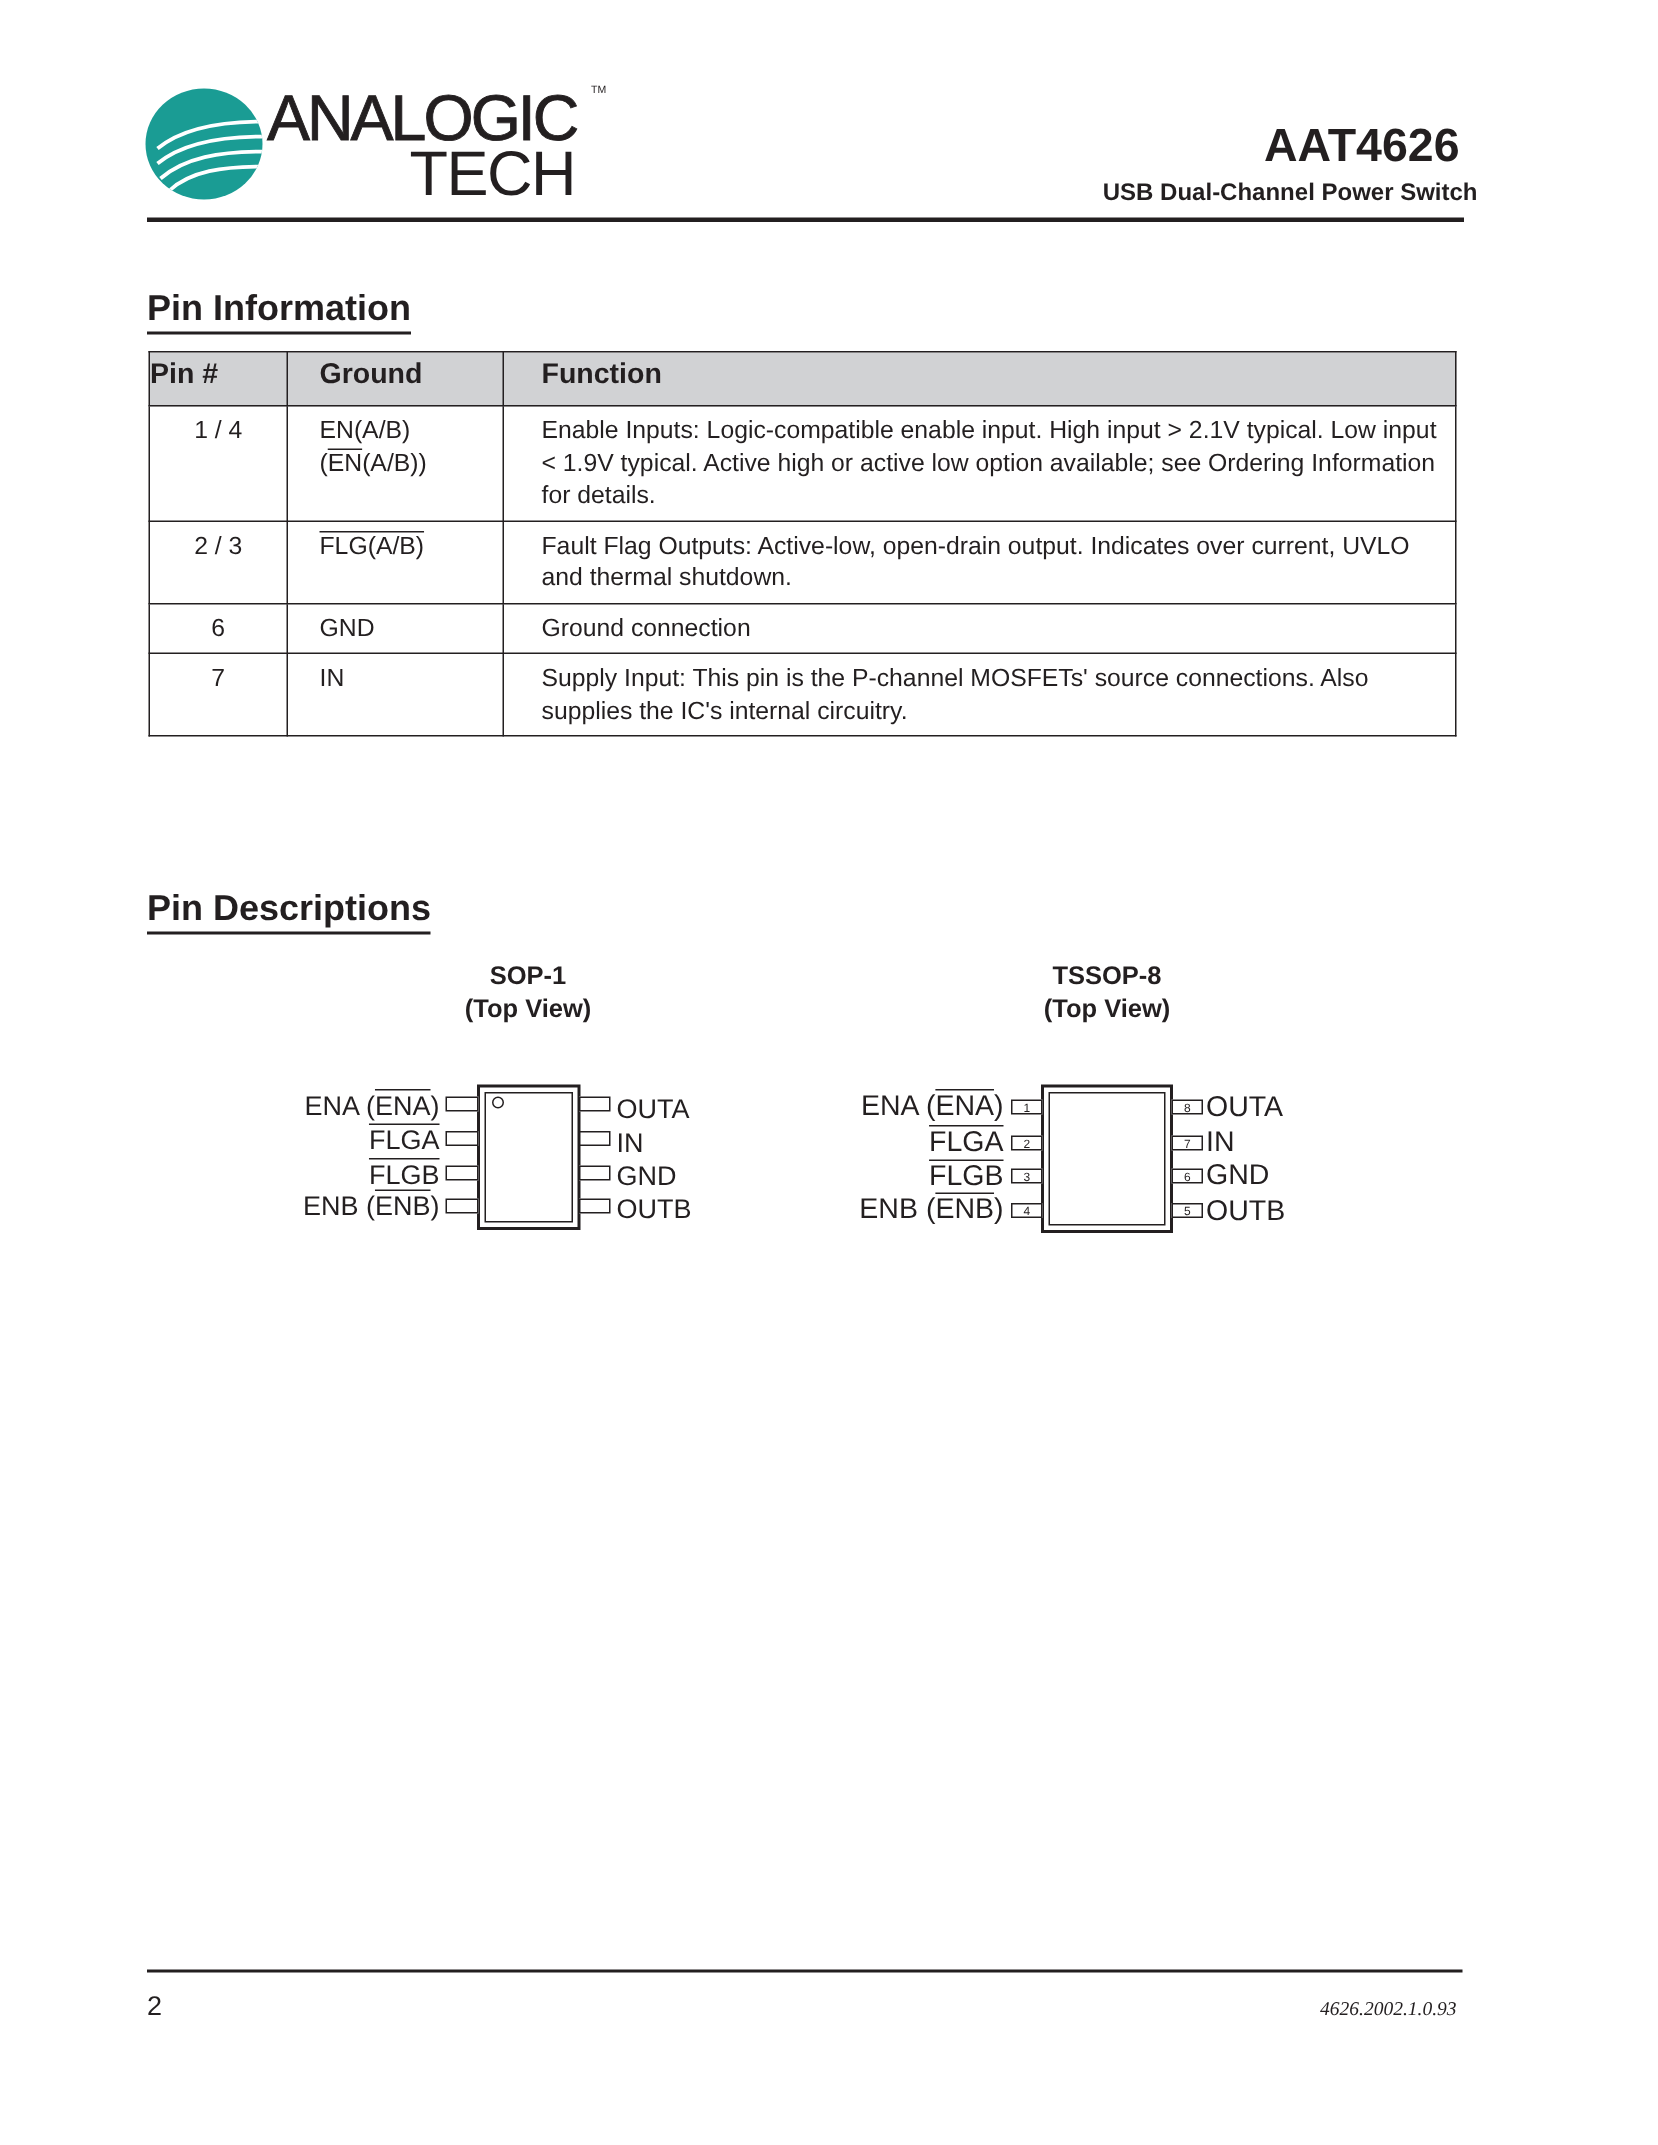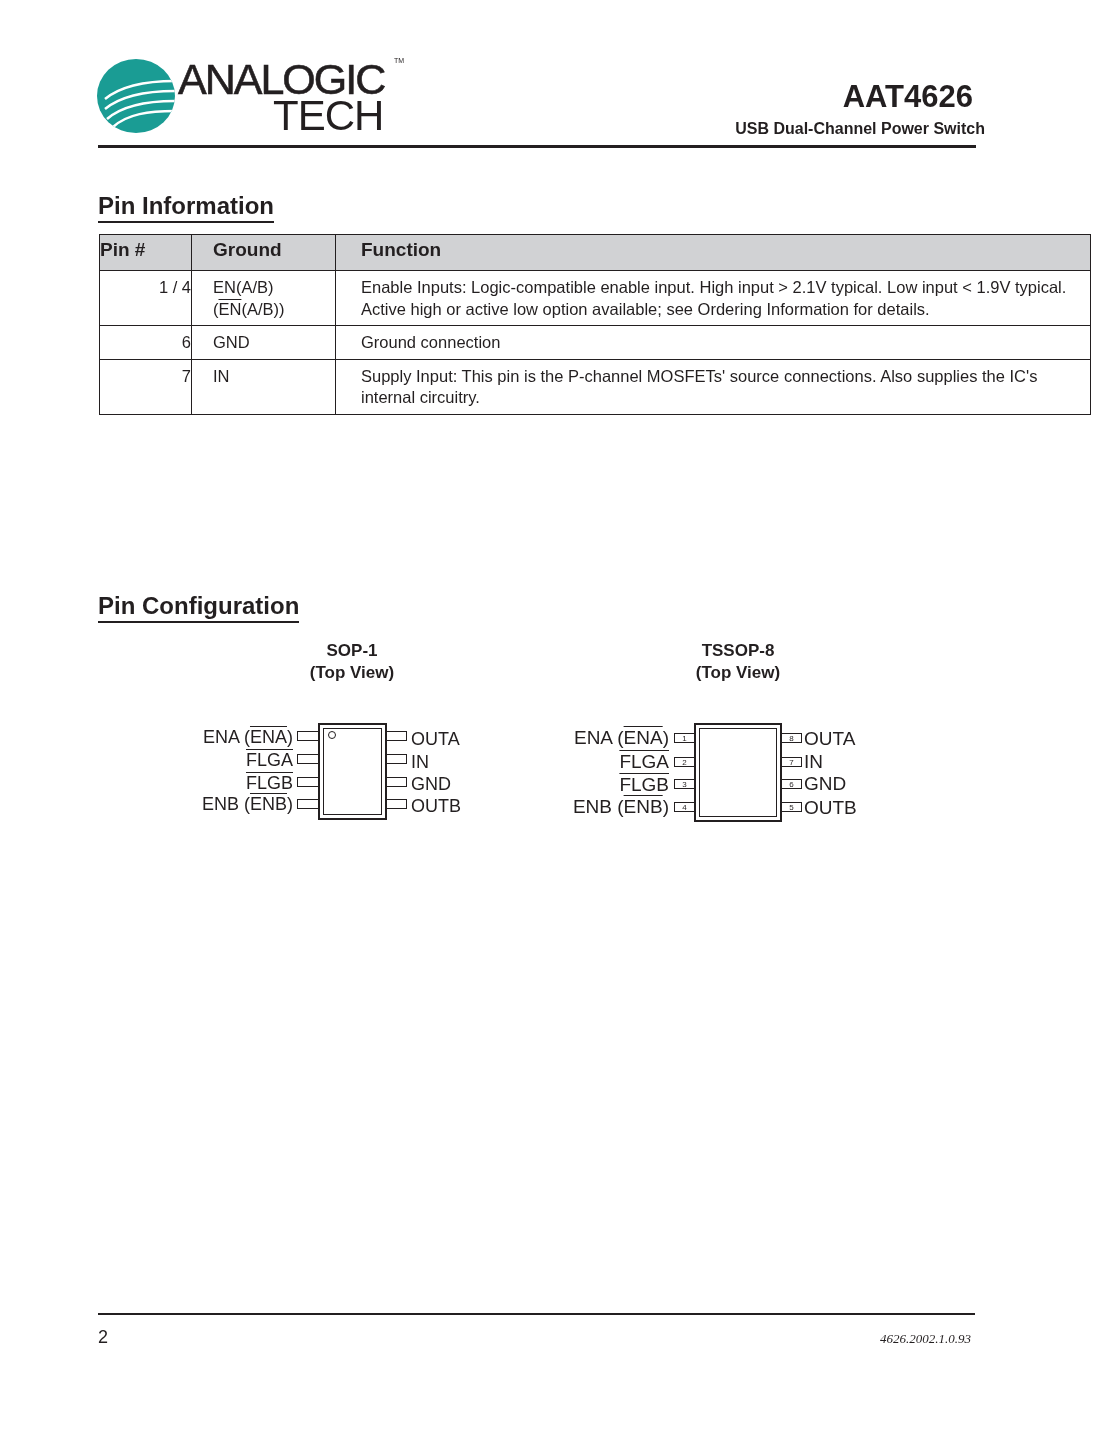--- a/index.html
+++ b/index.html
@@ -8,25 +8,25 @@
   
   .logo-circle { left:97px; top:59px; width:78px; height:74px; border-radius:50%; background:#1a9c94; overflow:hidden; }
   .logo-word1 { left:178px; top:56px; font-size:43px; letter-spacing:-2px; font-weight:400; color:#231f20; line-height:46px; -webkit-text-stroke:0.6px #231f20; }
   .logo-word2 { left:273px; top:94px; font-size:42px; letter-spacing:-1px; font-weight:300; color:#231f20; line-height:44px; }
   .logo-tm { left:394px; top:57px; font-size:7px; color:#231f20; }
   .part-number { right:132px; top:80px; font-size:31px; font-weight:700; line-height:34px; text-align:right;margin-left:27px; }
   .subtitle { right:120px; top:115px; font-size:16px; font-weight:700; line-height:28px; text-align:right; }
   .header-rule { left:98px; top:145px; width:878px; height:3px; background:#231f20; }
   .section-title { font-size:24px; font-weight:700; line-height:28px; border-bottom:2px solid #231f20; padding-bottom:1px; }
   
-  table.pins { position:absolute; left:99px; top:234px; width:992px; border-collapse:collapse; font-size:16.5px; }
+  table.pins { position:absolute; left:99px; top:234px; width:872px; border-collapse:collapse; font-size:16.5px; }
   table.pins th, table.pins td { border:1px solid #231f20; vertical-align:top; }
   table.pins th { background:#d1d2d4; font-size:19px; font-weight:700; text-align:left; height:31px; padding:4px 0 0 0; }
   table.pins td { line-height:21.5px; padding:6px 0 5px 0; }
-  .c-pin { width:91px; text-align:right; }
+  .c-pin { width:91px; text-align:center; }
   .c-sym { width:122px; padding-left:21px !important; }
   .c-fn { padding-left:25px !important; padding-right:12px !important; }
   th.c-pin { text-align:center; }
   th.c-sym { padding-left:21px !important; }
   th.c-fn { padding-left:25px !important; }
   .ovl { text-decoration:overline; }
   
   .pkg-title { font-size:17px; font-weight:700; text-align:center; line-height:22px; width:200px; }
   .pin-label { font-size:18px; line-height:20px; white-space:nowrap; }
   .chip { border:2px solid #231f20; box-sizing:border-box; }
@@ -68,33 +68,38 @@
   <tbody>
     <tr>
       <td class="c-pin">1 / 4</td>
       <td class="c-sym">
         <span>EN(A/B)</span><br>
         <span>(</span><span class="ovl">EN</span><span>(A/B))</span>
       </td>
       <td class="c-fn">Enable Inputs: Logic-compatible enable input. High input &gt; 2.1V typical. Low input &lt; 1.9V typical. Active high or active low option available; see Ordering Information for details.</td>
     </tr>
     <tr>
+      <td class="c-pin">2 / 3</td>
+      <td class="c-sym"><span class="ovl">FLG(A/B)</span></td>
+      <td class="c-fn">Fault Flag Outputs: Active-low, open-drain output. Indicates over current, UVLO and thermal shutdown.</td>
+    </tr>
+    <tr>
       <td class="c-pin">6</td>
       <td class="c-sym">GND</td>
       <td class="c-fn">Ground connection</td>
     </tr>
     <tr>
       <td class="c-pin">7</td>
       <td class="c-sym">IN</td>
       <td class="c-fn">Supply Input: This pin is the P-channel MOSFETs' source connections. Also supplies the IC's internal circuitry.</td>
     </tr>
   </tbody>
 </table>
 
-<div class="abs section-title" style="left:98px;top:592px;">Pin Configuration</div>
+<div class="abs section-title" style="left:98px;top:592px;">Pin Descriptions</div>
 
 <div class="abs pkg-title" style="left:252px;top:640px;">
   <div>SOP-1</div>
   <div>(Top View)</div>
 </div>
 <div>
   <div class="abs chip" style="left:318px;top:723px;width:69px;height:97px;">
     <div class="chip-inner" style="left:3px;top:3px;right:3px;bottom:3px;"></div>
     <div class="abs" style="left:8px;top:6px;width:6px;height:6px;border:1.3px solid #231f20;border-radius:50%;"></div>
   </div>

